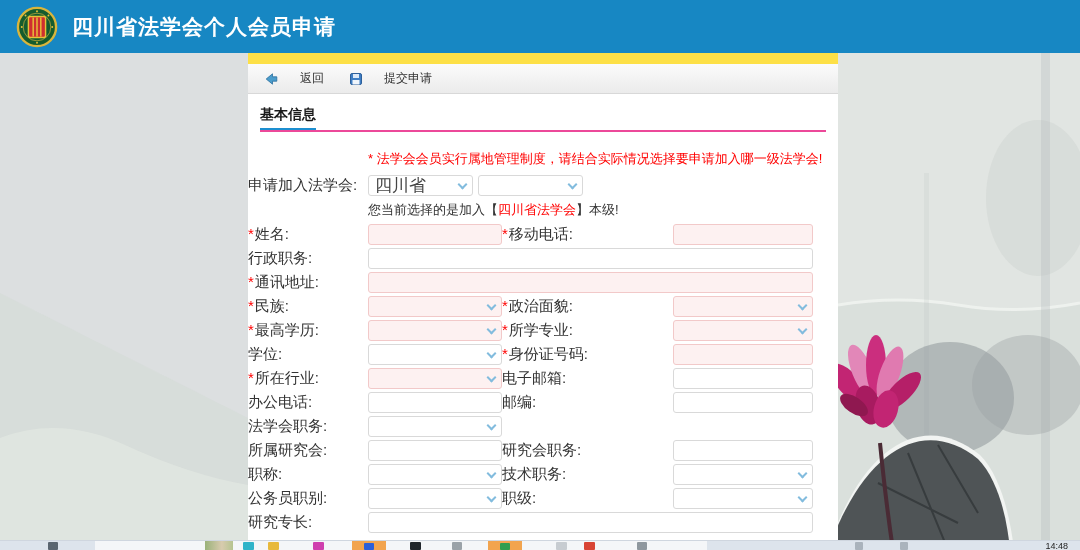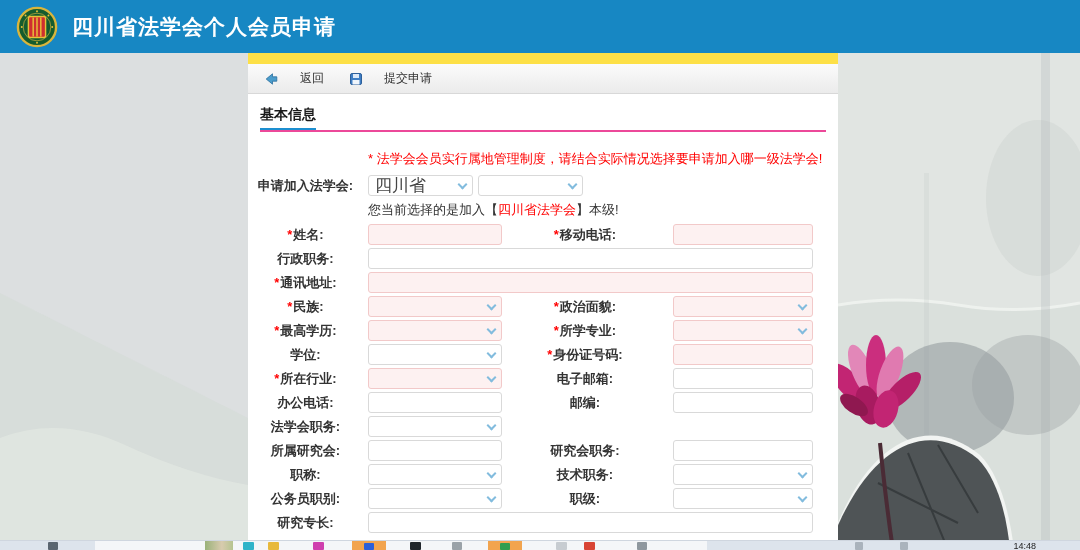--- a/index.html
+++ b/index.html
@@ -26,41 +26,41 @@
 
   .notice { margin:18px 12px 0 120px; font-size:13px; color:#ff0000; }
 
   .join-row { display:flex; align-items:center; margin-top:7px; height:21px; }
   .current-line { margin:5px 0 0 120px; font-size:13px; color:#333; height:17px; }
   .current-line .hl { color:#ff0000; }
 
   
   .form-rows { margin-top:6px; }
   .form-row { display:flex; align-items:center; margin-bottom:3px; height:21px; }
-  .flabel { width:120px; flex:none; text-align:center; padding-right:5px; font-size:13px; color:#333; white-space:nowrap;font-weight:bold; }
+  .flabel { width:120px; flex:none; text-align:left; padding-right:5px; font-size:15px; color:#333; white-space:nowrap; }
   .flabel.rlabel { width:171px; }
   .req { color:#ff0000; margin-right:1px; }
 
   .ctrl { position:relative; height:21px; border:1px solid #d9d9d9; border-radius:3px; background:#fff; flex:none; }
   .ctrl input { width:100%; height:100%; border:none; background:transparent; outline:none; font-size:12px; padding:0 6px; color:#333; }
   .ctrl.pink { background:#fdf1f1; border-color:#f2c9c9; }
   .ctrl.w-left { width:134px; }
   .ctrl.w-right { width:140px; }
   .ctrl.w-full { width:445px; }
   .ctrl.w-prov { width:105px; margin-right:5px; }
   .sel-text { font-size:17px; color:#444; line-height:19px; padding-left:6px; display:block; }
   .chev { position:absolute; right:6px; top:5px; width:7px; height:7px; border-right:2px solid #82bcde; border-bottom:2px solid #82bcde; transform:rotate(45deg); }
 
   
   .taskbar { position:absolute; left:0; bottom:0; width:1080px; height:10px; background:#dde4ec; z-index:20; border-top:1px solid #cfd6df; }
   .tb-white { position:absolute; left:95px; top:0; width:612px; height:10px; background:#f4f6f8; }
   .tb-icon { position:absolute; top:1px; height:8px; border-radius:1px; }
   .tb-hl { position:absolute; top:0; height:10px; background:#f2a44e; }
   .tb-hl .inner { position:absolute; left:50%; top:2px; width:10px; height:7px; transform:translateX(-50%); border-radius:1px; }
-  .tb-time { position:absolute; right:44px; top:0px; font-size:9px; color:#222; line-height:10px; }
+  .tb-time { position:absolute; right:12px; top:0px; font-size:9px; color:#222; line-height:10px; }
   .tb-photo { position:absolute; left:205px; top:0; width:28px; height:10px; background:linear-gradient(90deg,#9ab27a,#d8cbae 60%,#b5c490); }
 </style>
 </head>
 <body>
 
 <div class="screen">
 
   <div class="bg">
     <svg width="248" height="497" style="left:0;top:53px">
       <rect width="248" height="497" fill="#dcdfe0"></rect>

